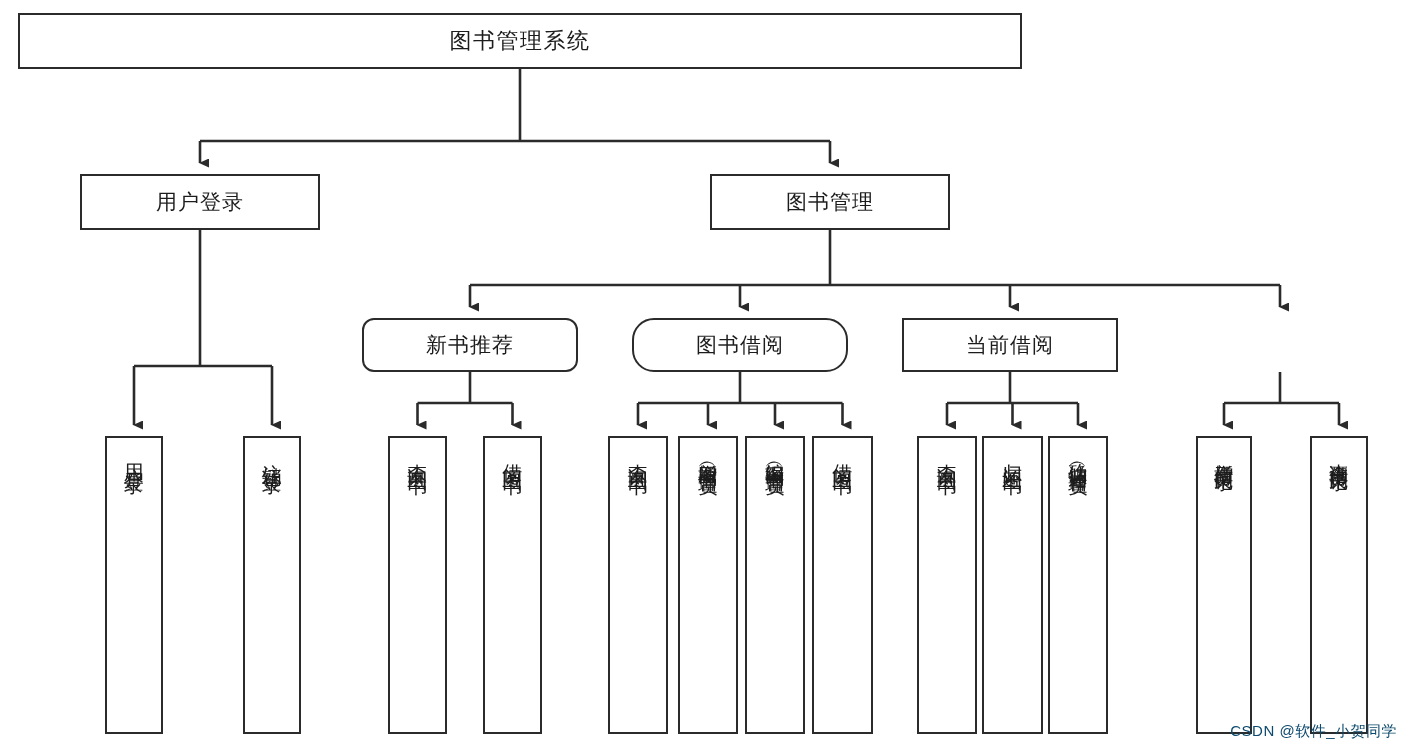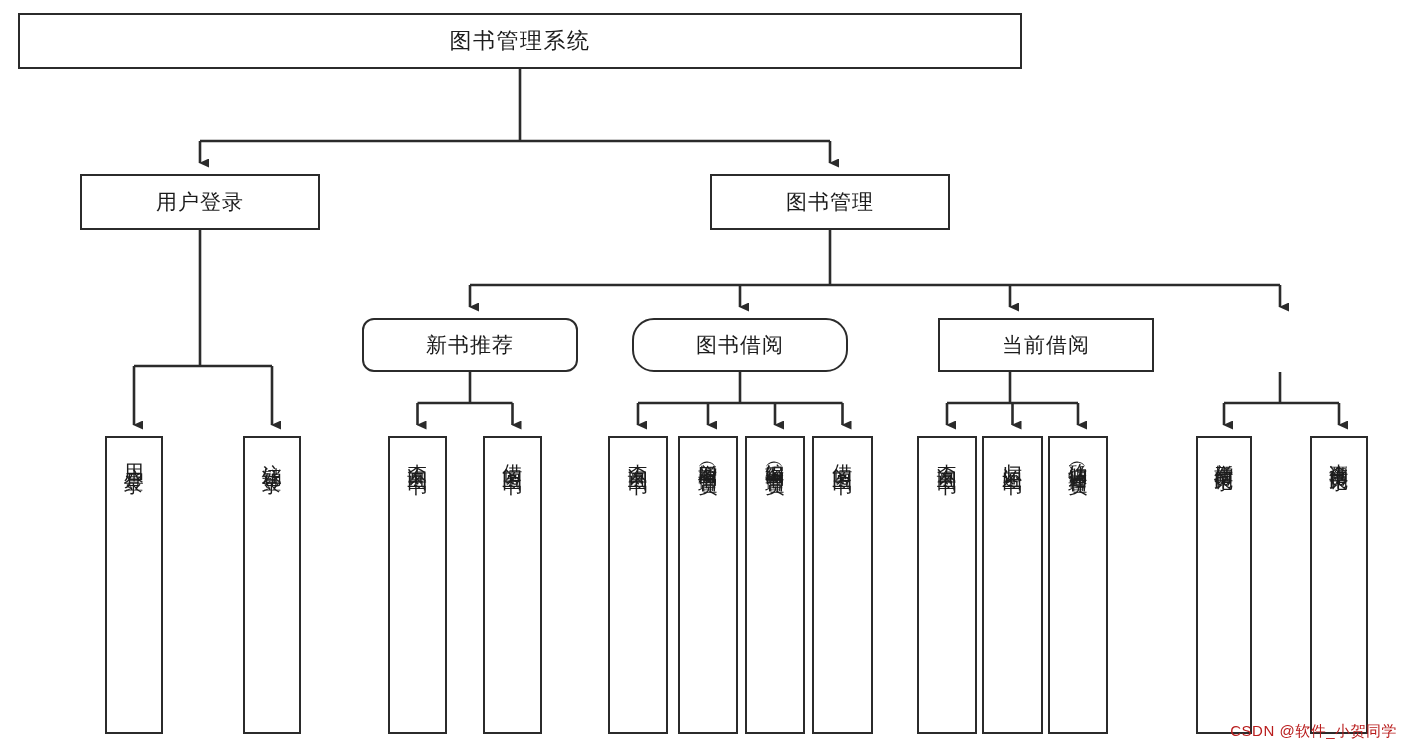--- a/index.html
+++ b/index.html
@@ -58,21 +58,21 @@
   }
   .node.v.tall .lbl{
     font-size:19px;
     letter-spacing:2px;
   }
   #watermark{
     position:absolute;
     right:8px;
     bottom:6px;
     font-size:15px;
-    color:#b91c1c;
+    color:#0c4a6e;
     letter-spacing:0.5px;
     z-index:5;
     white-space:nowrap;
     font-family:"Liberation Sans","DejaVu Sans",sans-serif;
     margin-left:16px;
   }
 </style>
 </head>
 <body>
 
@@ -124,21 +124,21 @@
   <div class="node h" style="left: 710px; top: 174px; width: 240px; height: 56px;">
     <span class="lbl">图书管理</span>
   </div>
 
   <div class="node h" style="left: 362px; top: 318px; width: 216px; height: 54px; border-radius: 12px;">
     <span class="lbl">新书推荐</span>
   </div>
   <div class="node h" style="left: 632px; top: 318px; width: 216px; height: 54px; border-radius: 22px;">
     <span class="lbl">图书借阅</span>
   </div>
-  <div class="node h" style="left: 938px; top: 318px; width: 216px; height: 54px;">
+  <div class="node h" style="left: 902px; top: 318px; width: 216px; height: 54px;">
     <span class="lbl">当前借阅</span>
   </div>
 
   <div class="node v" style="left: 105px; top: 436px; width: 58px; height: 298px;">
     <span class="lbl">用户登录</span>
   </div>
   <div class="node v" style="left: 243px; top: 436px; width: 58px; height: 298px;">
     <span class="lbl">注销登录</span>
   </div>
 

